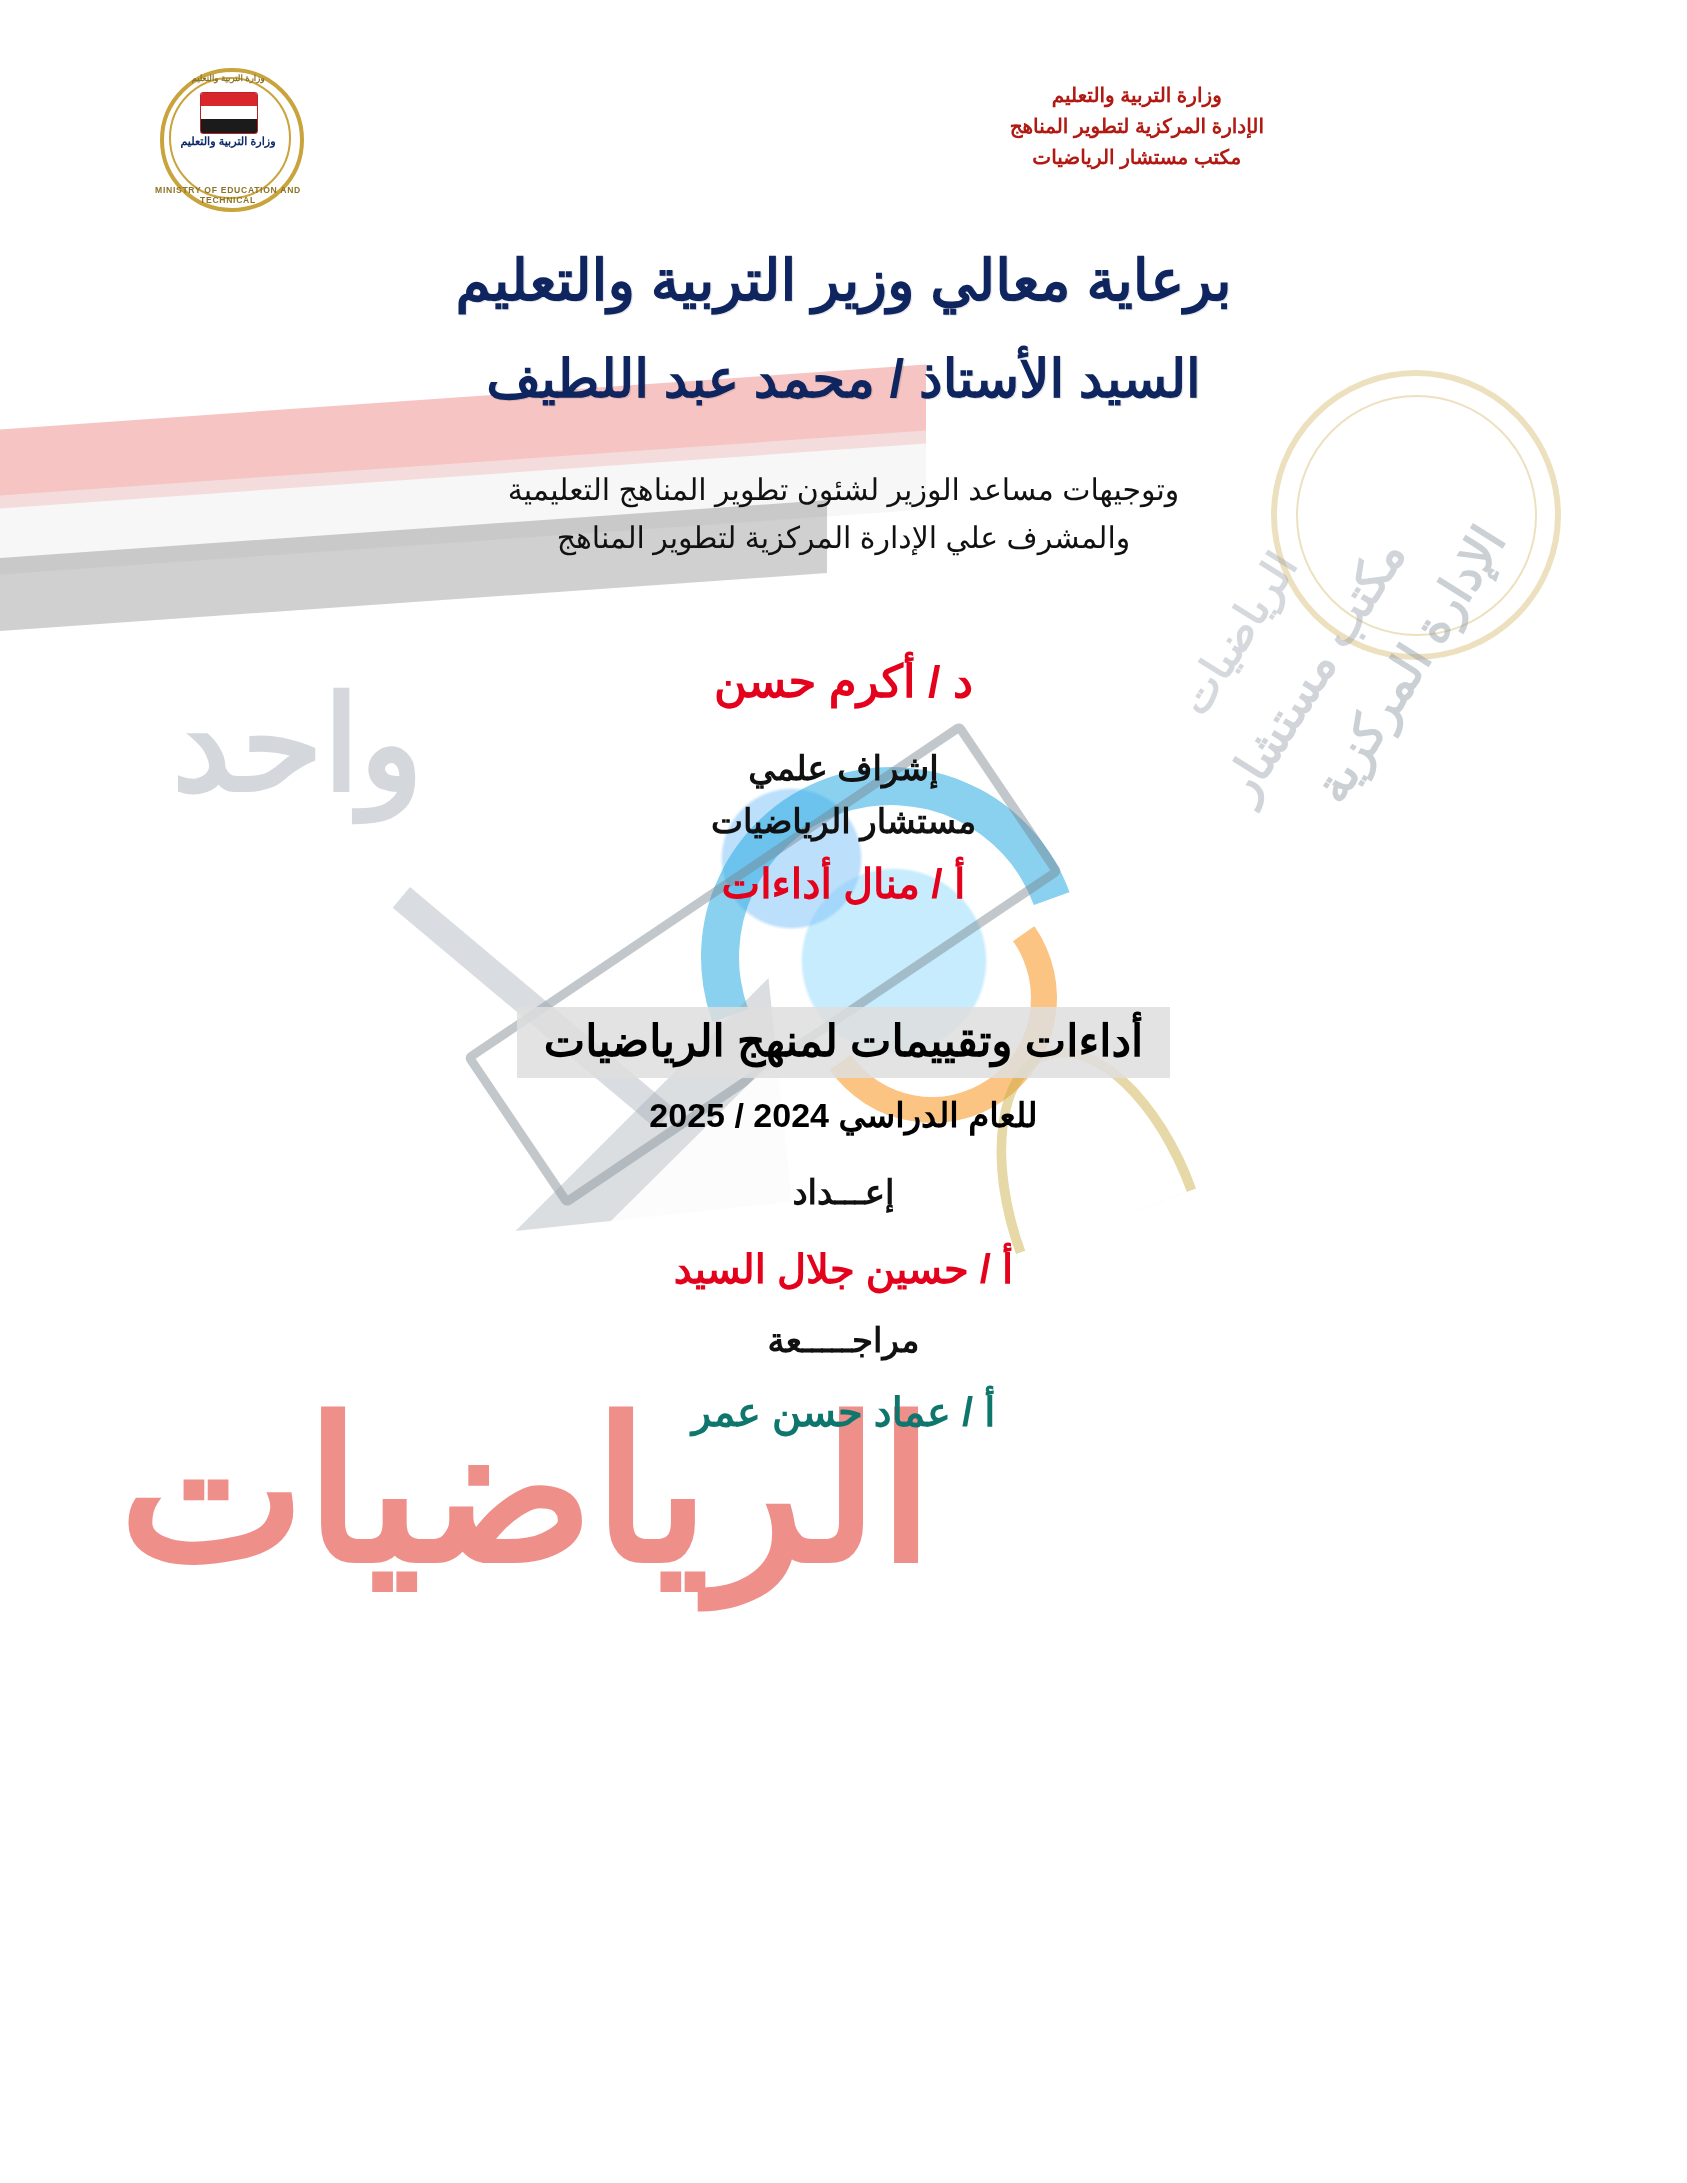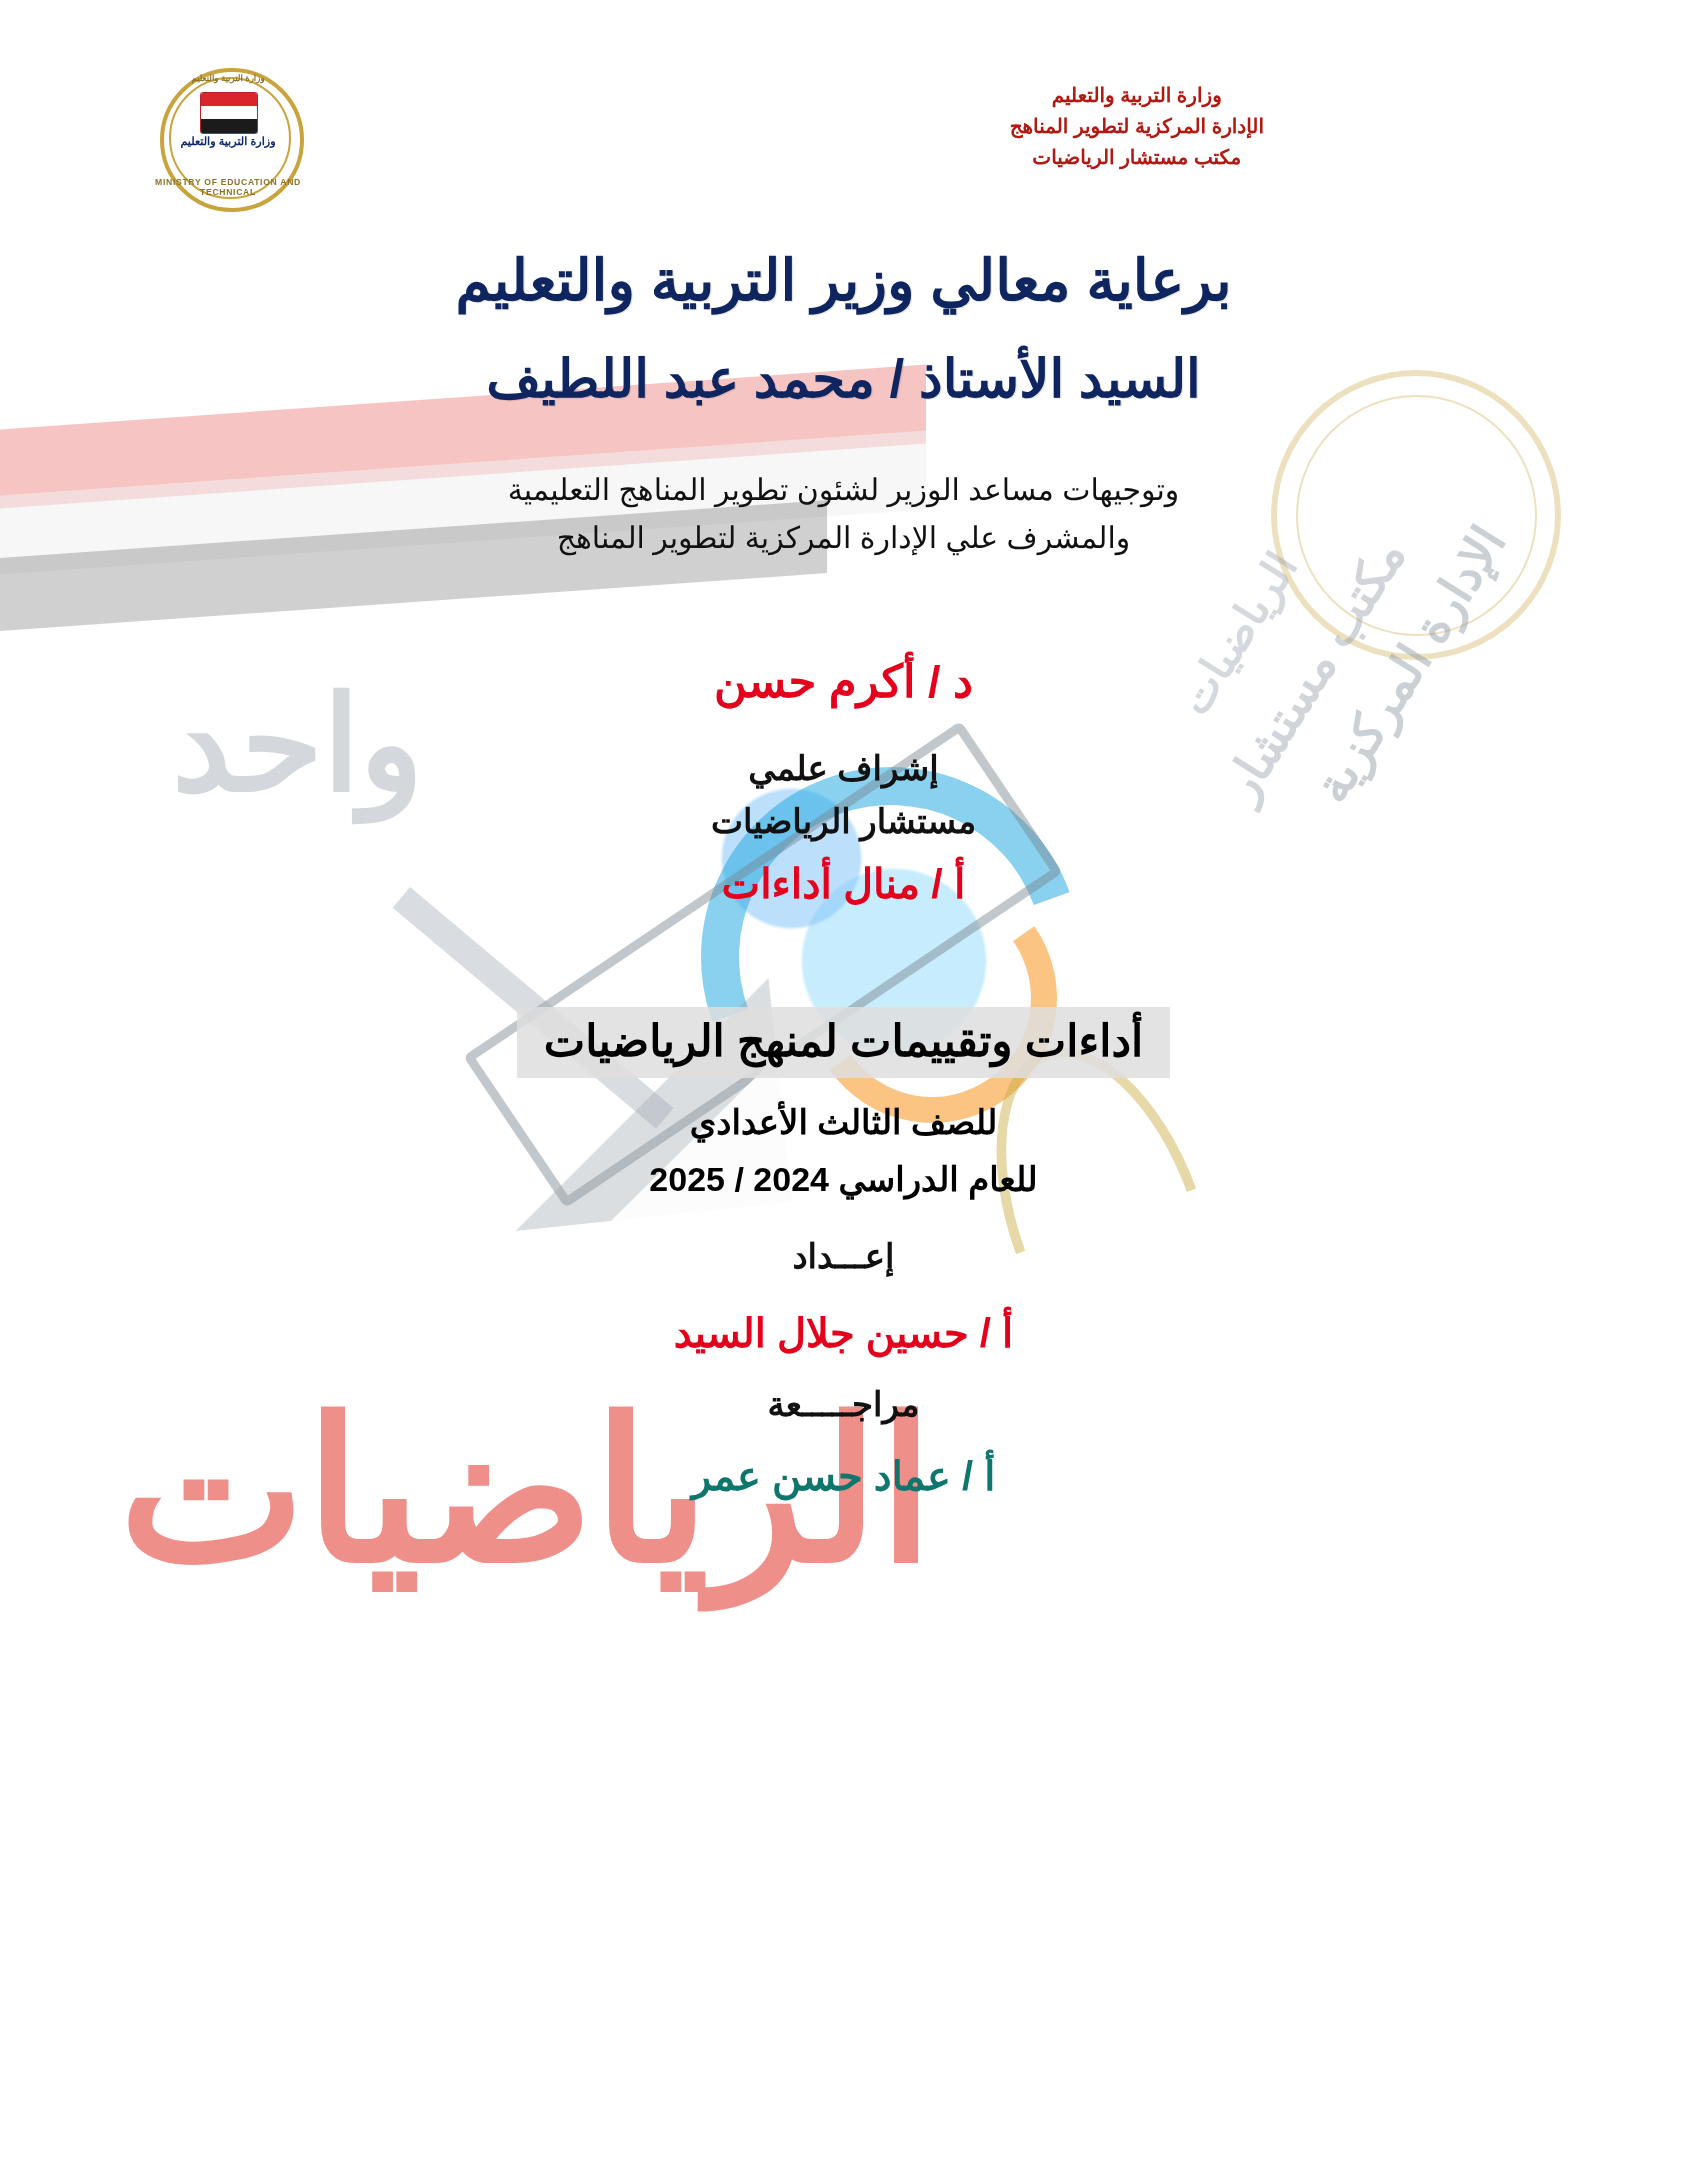--- a/index.html
+++ b/index.html
@@ -263,21 +263,21 @@
     position: absolute;
     left: 0;
     width: 152px;
     text-align: center;
     font-size: 8.6px;
     font-weight: bold;
     color: #8d7327;
     letter-spacing: 0.7px;
   }
   .emblem .ring-text-top { top: 13.2px; }
-  .emblem .ring-text-bottom { bottom: 28px; }
+  .emblem .ring-text-bottom { bottom: 20px; }
   .emblem .flagbox {
     position: absolute;
     left: 48px;
     top: 32px;
     width: 56px;
     height: 40px;
     border: 1.3px solid #b8232a;
     border-radius: 2.6px;
     overflow: hidden;
     background: #fff;
@@ -457,21 +457,20 @@
   <div class="adviser-name ln">د / أكرم حسن</div>
 
   <div class="supervision-label ln">إشراف علمي</div>
   <div class="math-adviser-label ln">مستشار الرياضيات</div>
   <div class="math-adviser-name ln">أ / منال أداءات</div>
 
   <div>
     <div class="title-band ln">أداءات وتقييمات لمنهج الرياضيات</div>
   </div>
 
-  <div class="grade ln">للصف الثالث الأعدادي</div>
   <div class="year ln">للعام الدراسي 2024 / 2025</div>
 
   <div class="prep-label ln">إعـــداد</div>
   <div class="author-name ln">أ / حسين جلال السيد</div>
 
   <div class="review-label ln">مراجـــــعة</div>
   <div class="reviewer-name ln">أ / عماد حسن عمر</div>
 
 </div>
 

